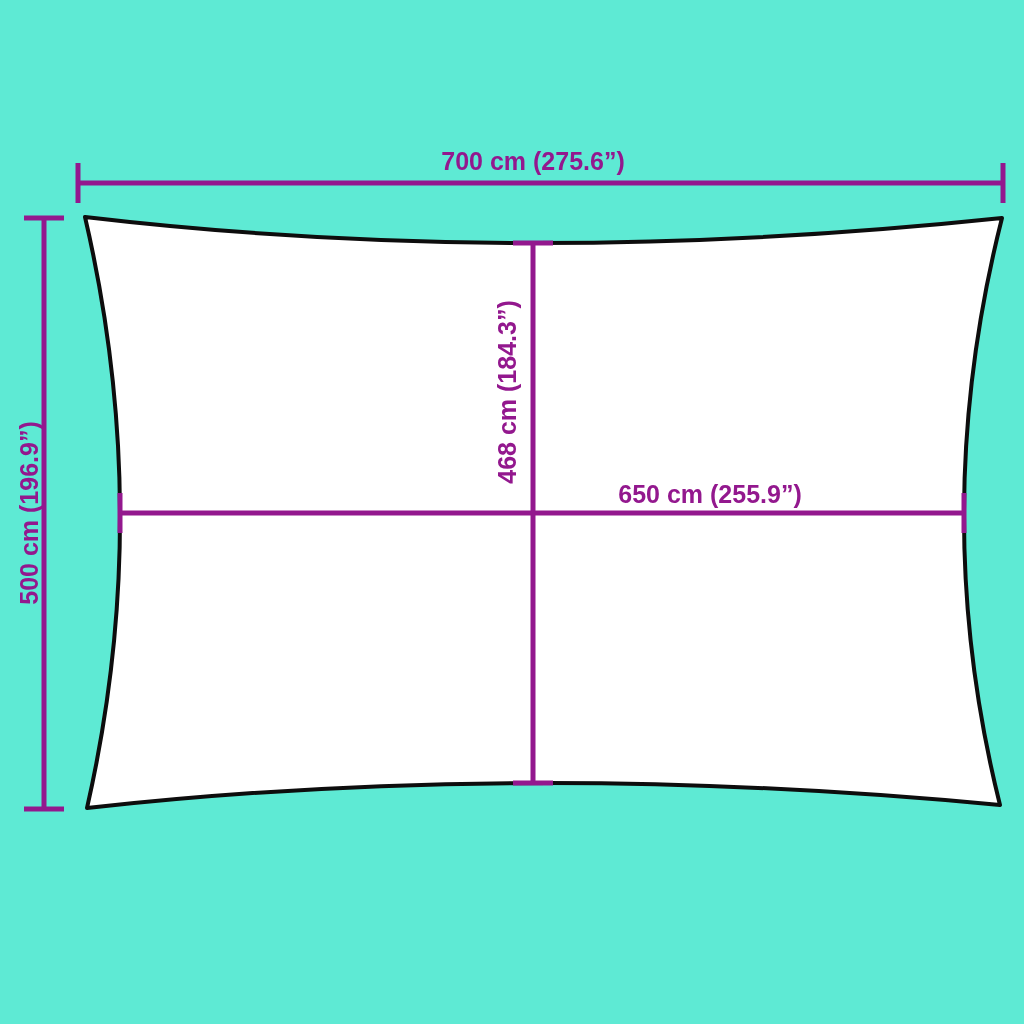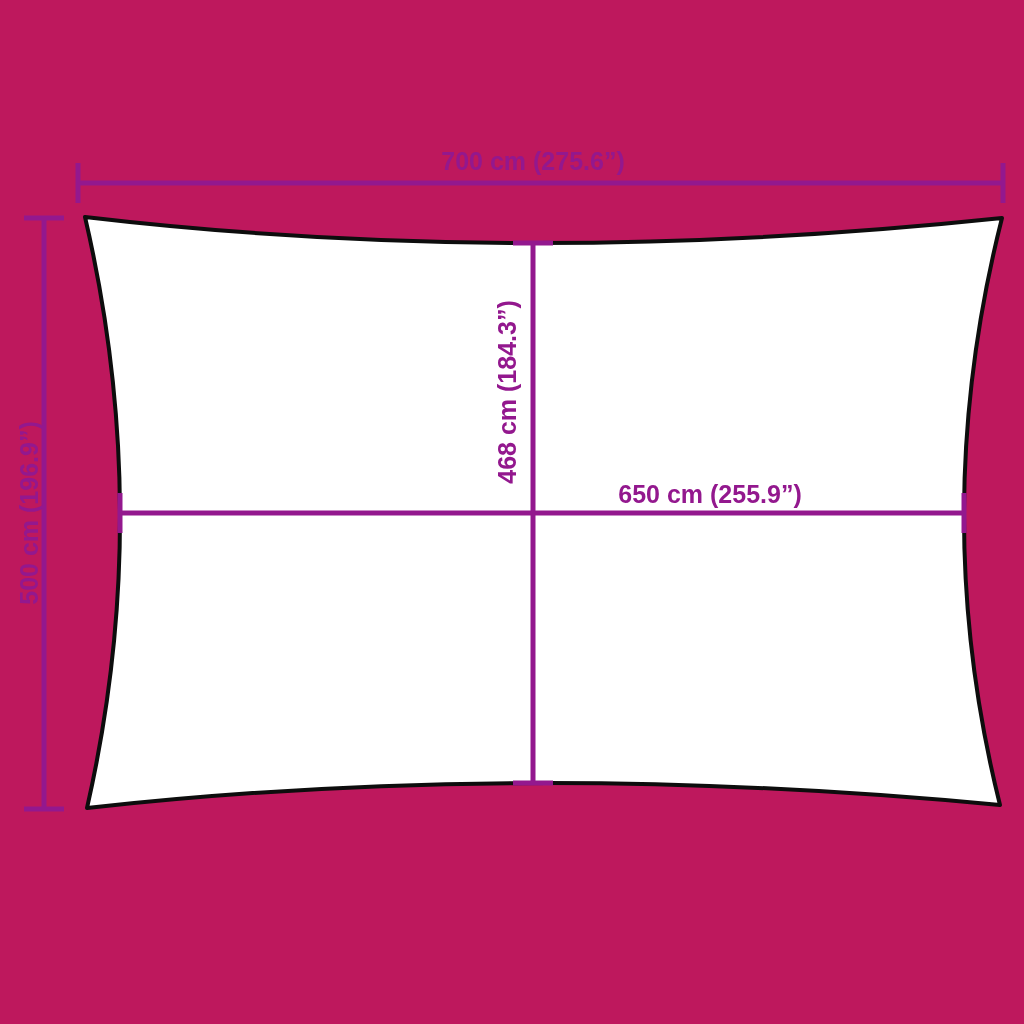--- a/index.html
+++ b/index.html
@@ -7,21 +7,21 @@
     padding: 0;
     width: 1024px;
     height: 1024px;
     background: #ffffff;
     overflow: hidden;
   }
   .stage {
     position: relative;
     width: 1024px;
     height: 1024px;
-    background: #be185d;
+    background: #5eead4;
   }
   svg {
     display: block;
   }
   text.dim-label {
     font-family: "Liberation Sans", "DejaVu Sans", sans-serif;
     font-weight: 700;
     font-size: 25px;
   }
 </style>

